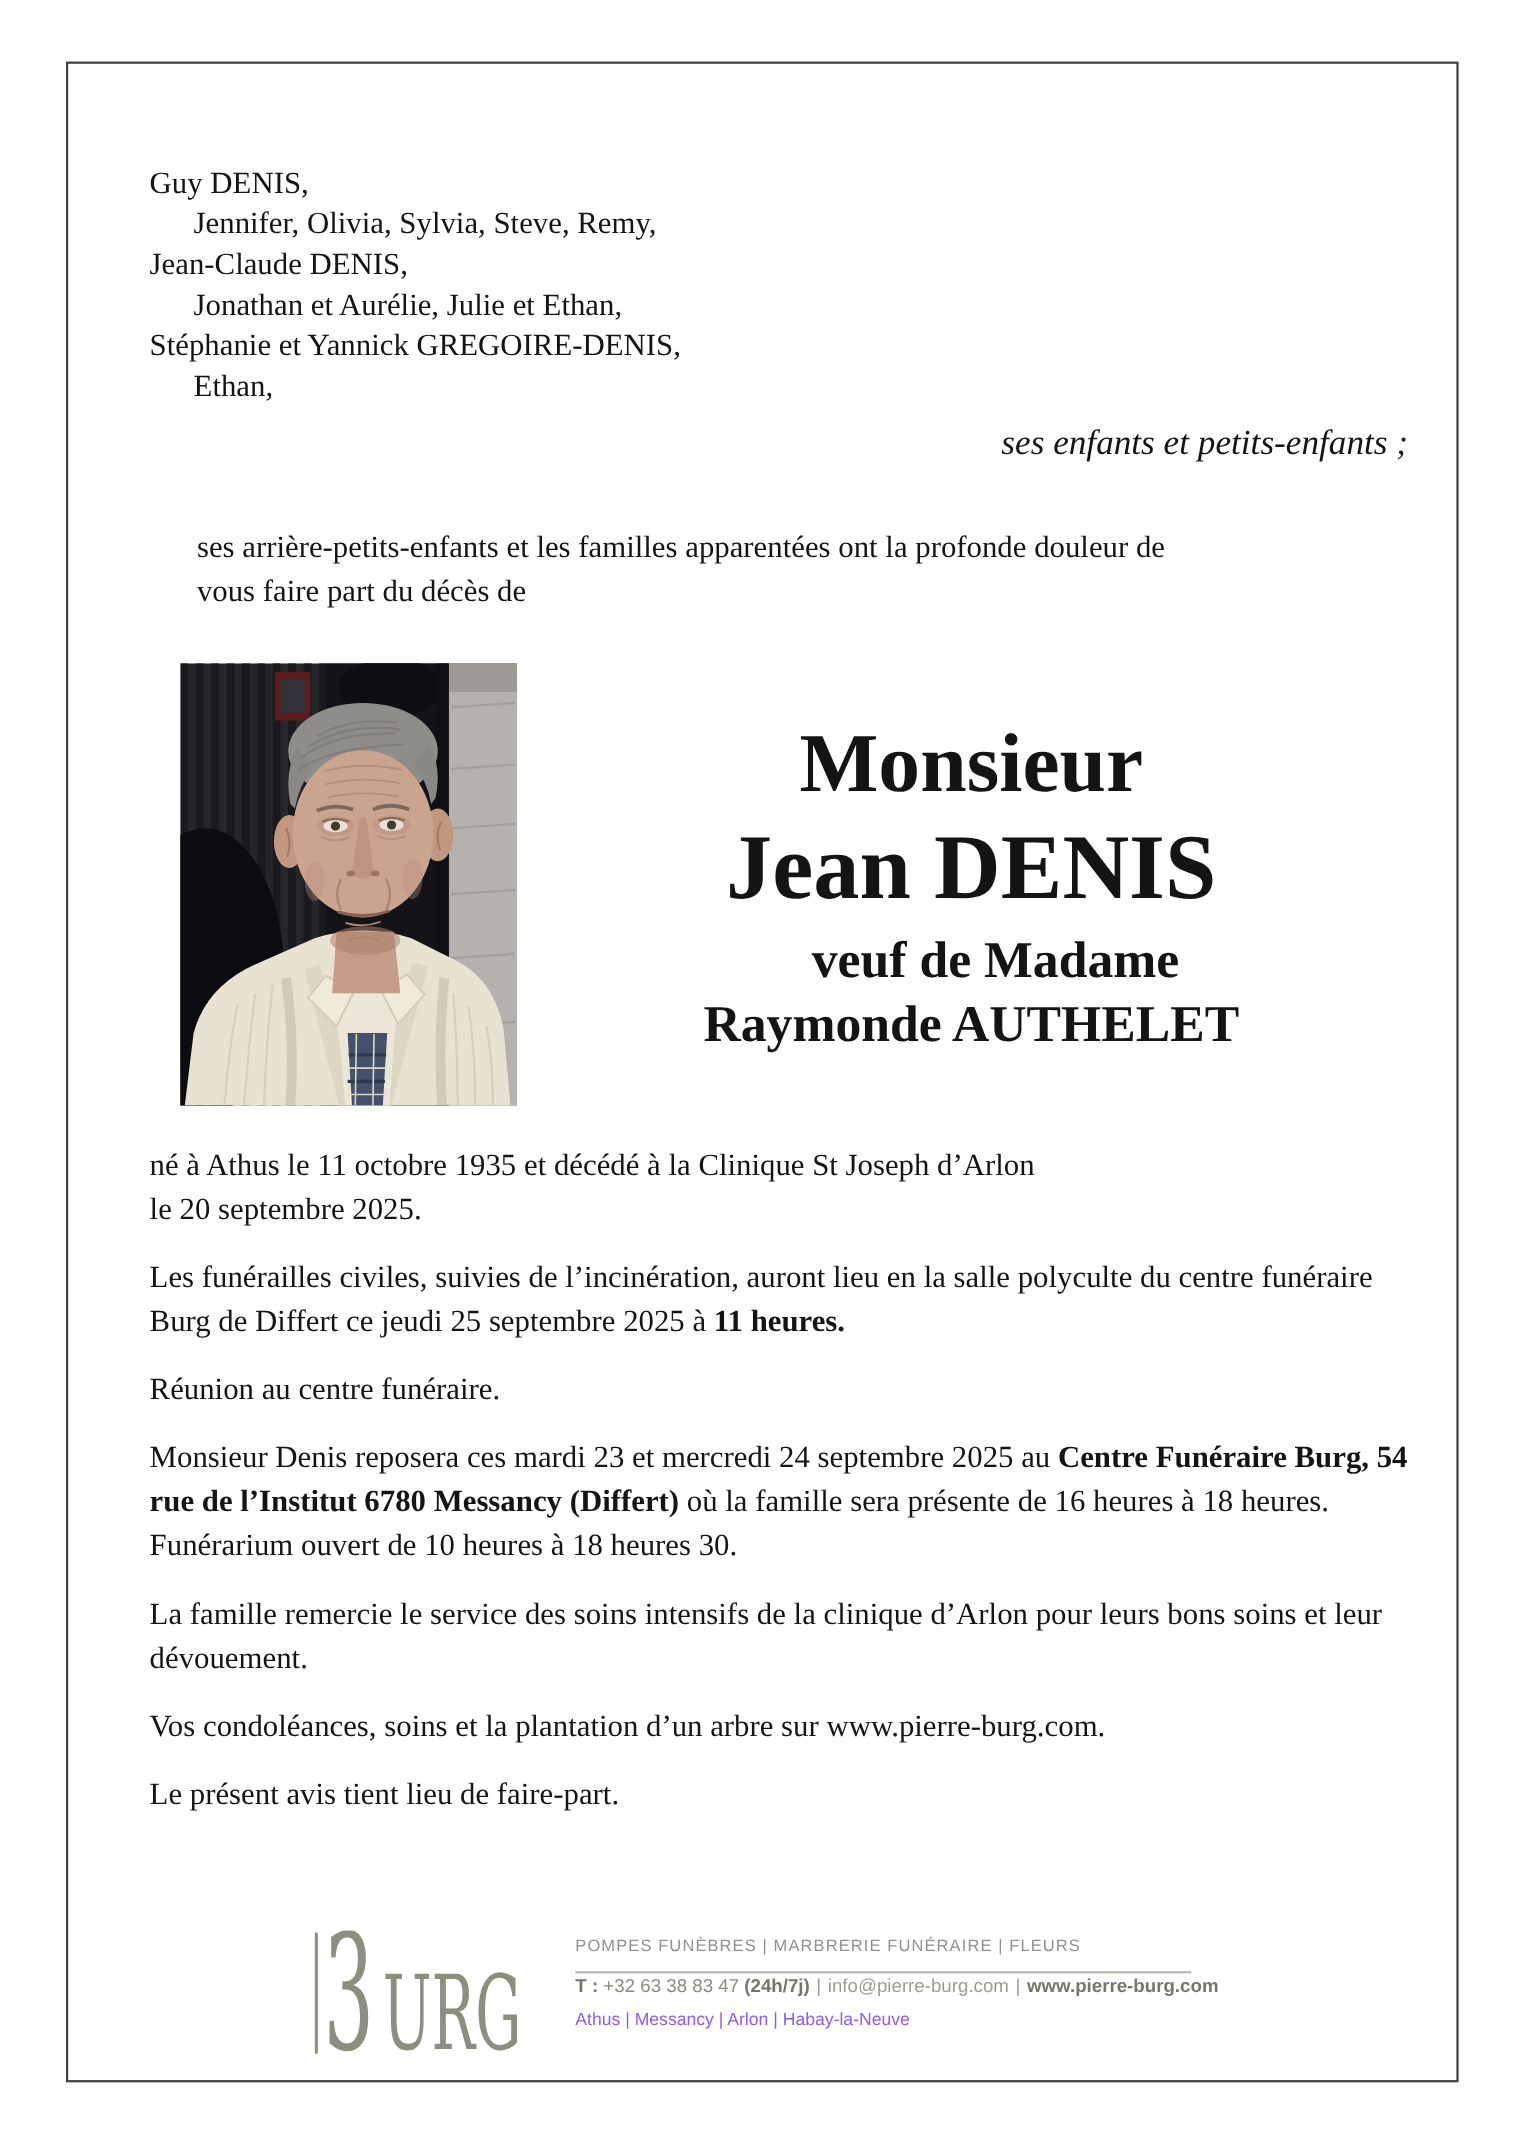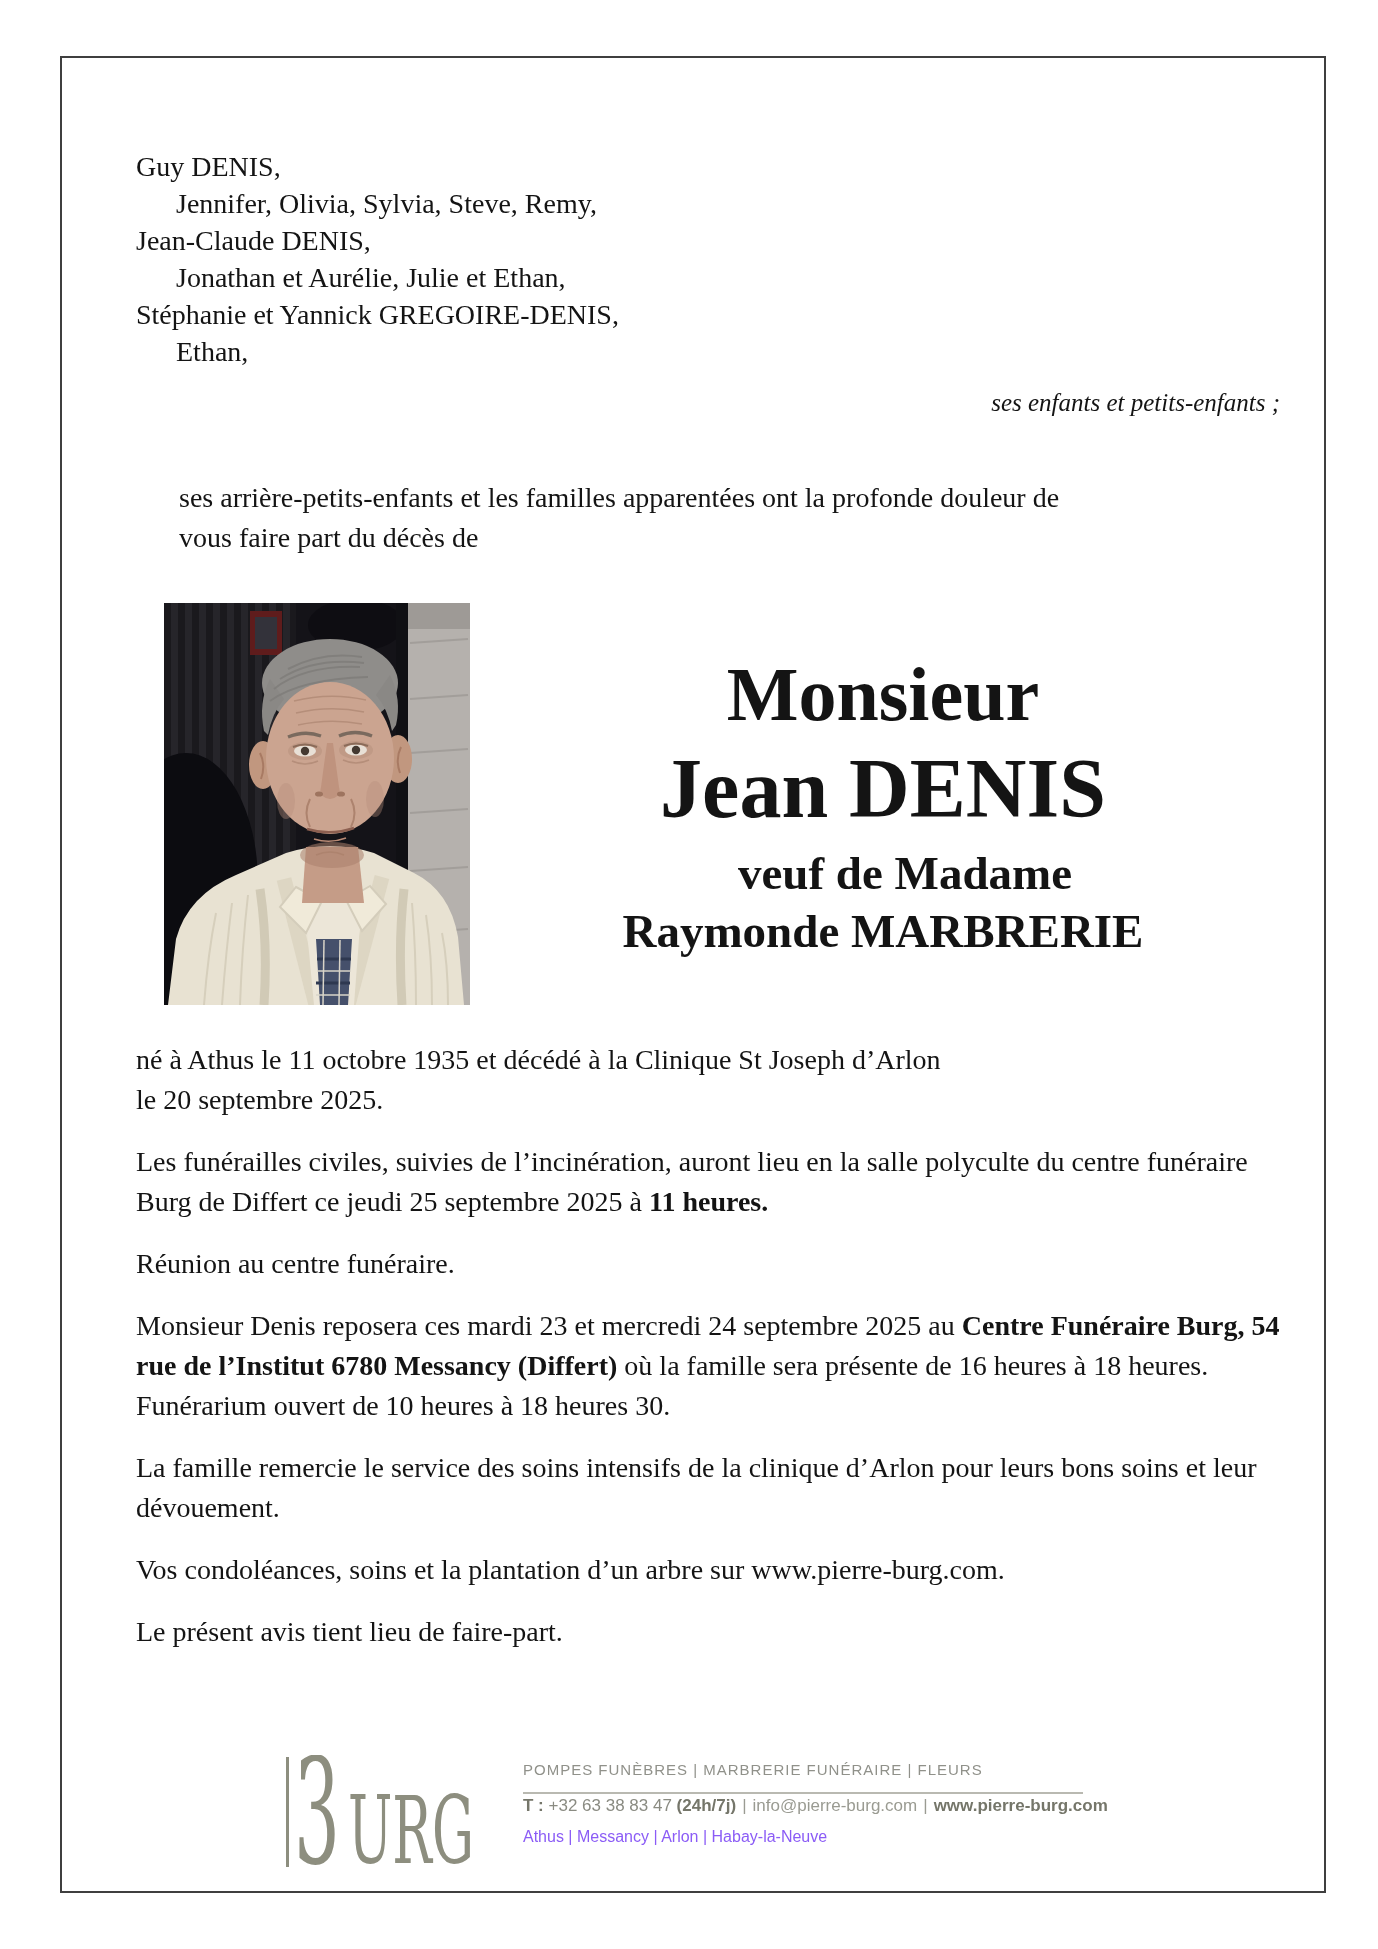--- a/index.html
+++ b/index.html
@@ -14,21 +14,21 @@
     overflow:hidden;
   }
   .inner { padding:90px 24px 0 74px; }
 
   
   .names { font-size:28px; line-height:37px; }
   .name-row.indent { padding-left:40px; }
 
   .relation {
     margin-top:13px; margin-right:20px;
-    text-align:right; font-style:italic; font-size:25px; line-height:39px;
+    text-align:right; font-style:italic; font-size:32px; line-height:39px;
   }
 
   .intro { margin-top:56px; font-size:28px; line-height:40px; max-width:920px;margin-left:43px; }
 
   
   .hero { display:flex; margin-top:45px; height:402px; }
   .photo-frame { width:306px; height:402px; margin-left:28px; flex:0 0 auto; }
   .photo-frame svg { display:block; }
   .titleblock {
     flex:1; display:flex; flex-direction:column; justify-content:center;
@@ -216,21 +216,21 @@
 
           <ellipse cx="122" cy="198" rx="9" ry="18" fill="#b68f7b" opacity="0.38"></ellipse>
           <ellipse cx="211" cy="196" rx="9" ry="18" fill="#b68f7b" opacity="0.38"></ellipse>
         </svg>
       </div>
 
       <div class="titleblock">
         <div class="t-title">Monsieur</div>
         <div class="t-name">Jean DENIS</div>
         <div class="t-widow1">veuf de Madame</div>
-        <div class="t-widow2">Raymonde MARBRERIE</div>
+        <div class="t-widow2">Raymonde AUTHELET</div>
       </div>
     </div>
 
     <div class="bodytext">
       <p><span>né à Athus le 11 octobre 1935 et décédé à la Clinique St Joseph d’Arlon</span><br>
       <span>le 20 septembre 2025.</span></p>
 
       <p><span>Les funérailles civiles, suivies de l’incinération, auront lieu en la salle polyculte du centre funéraire Burg de Differt ce jeudi 25 septembre 2025 à </span><b>11 heures.</b></p>
 
       <p>Réunion au centre funéraire.</p>

